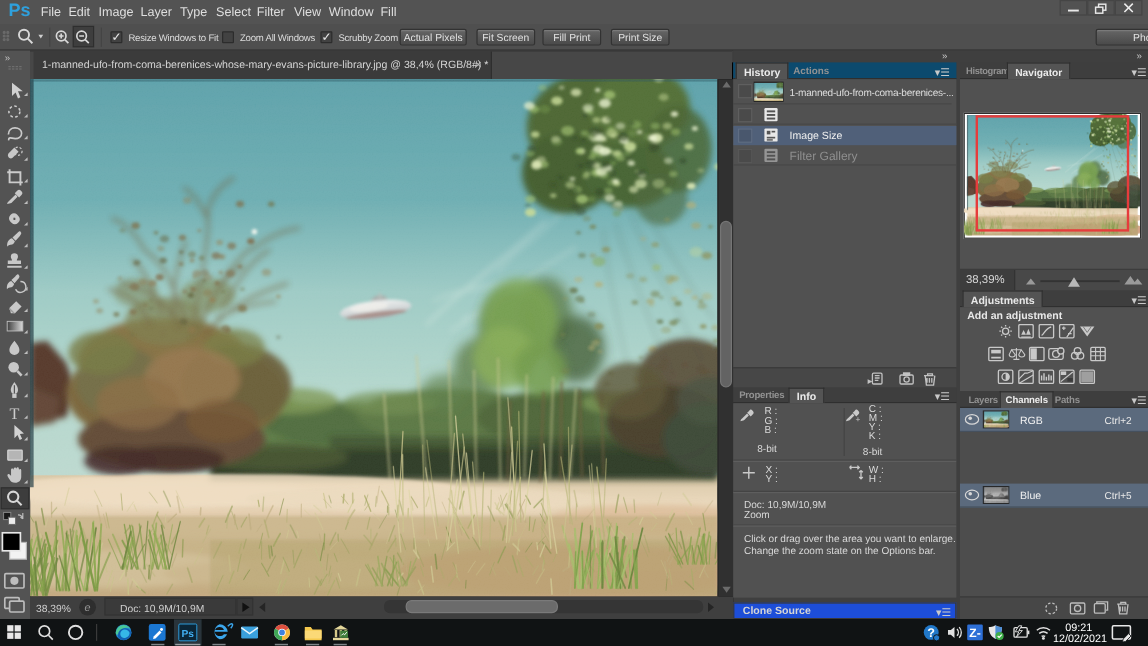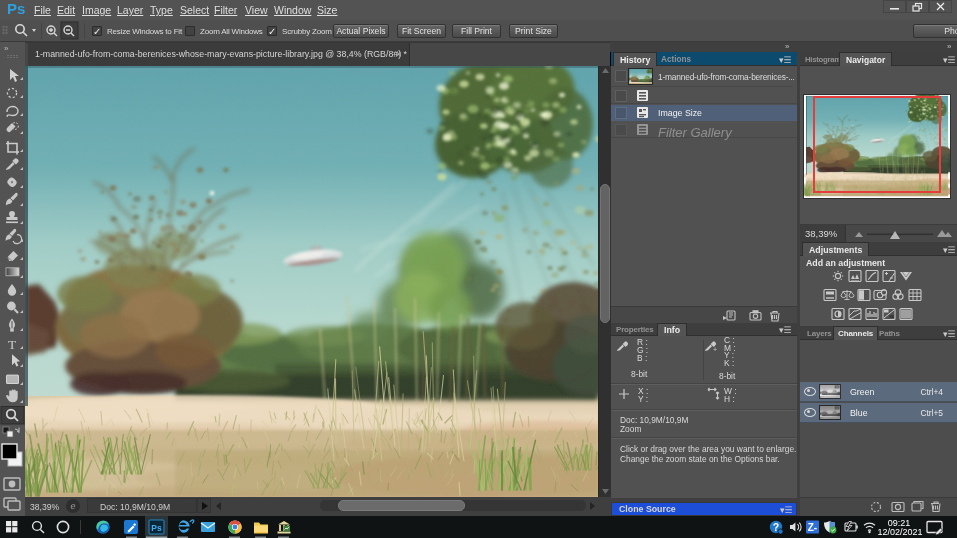--- a/index.html
+++ b/index.html
@@ -1,21 +1,21 @@
 <!DOCTYPE html>
 <html><head>
 <meta charset="utf-8">
 <style>
   * { margin:0; padding:0; box-sizing:border-box; }
   html,body { width:957px; height:538px; overflow:hidden; background:#000; }
   body { font-family:"Liberation Sans", sans-serif; position:relative; }
   .abs { position:absolute; }
   
   #menubar { left:0; top:0; width:957px; height:20px; background:#535353; color:#dfdfdf; font-size:10.5px; }
-  #menubar .mi { position:absolute; top:4px;text-decoration:underline; }
+  #menubar .mi { position:absolute; top:4px; }
   #pslogo { position:absolute; left:7px; top:0px; color:#2ea0dd; font-size:15px; font-weight:bold; letter-spacing:0px; }
   #winbtns { position:absolute; right:5px; top:0; height:14px; display:flex; }
   #winbtns .wb { width:23px; height:13px; border:1px solid #454545; background:#525252; color:#ededed; font-size:8.5px; text-align:center; line-height:12px; }
   #optbar { left:0; top:20px; width:957px; height:22px; background:#4f4f4f; border-bottom:1px solid #3a3a3a; color:#dcdcdc; font-size:9.5px; }
   .obtn { position:absolute; top:4px; height:14px; background:linear-gradient(#666666,#4a4a4a); border:1px solid #323232; border-radius:2px; color:#e2e2e2; font-size:8.6px; text-align:center; box-shadow:inset 0 1px 0 #7a7a7a; }
   .cb { position:absolute; top:6px; width:10px; height:10px; background:#424242; border:1px solid #2c2c2c; border-radius:1px; color:#e8e8e8; font-size:10px; line-height:9px; text-align:center; }
   .cblbl { position:absolute; top:7px; color:#dcdcdc; font-size:8px; letter-spacing:-0.2px; }
   
   #tabbar { left:25px; top:42px; width:585px; height:24px; background:#474747; border-top:1px solid #373737; }
   #doctab { position:absolute; left:3px; top:0px; width:382px; height:24px; background:#3b3b3b; border-right:1px solid #2e2e2e; color:#d6d6d6; font-size:8.8px; line-height:23px; padding-left:7px; white-space:nowrap; overflow:hidden; }
@@ -40,21 +40,21 @@
   <span id="pslogo">Ps</span>
   <span class="mi" style="left:34px">File</span>
   <span class="mi" style="left:57px">Edit</span>
   <span class="mi" style="left:82px">Image</span>
   <span class="mi" style="left:117px">Layer</span>
   <span class="mi" style="left:150px">Type</span>
   <span class="mi" style="left:180px">Select</span>
   <span class="mi" style="left:214px">Filter</span>
   <span class="mi" style="left:245px">View</span>
   <span class="mi" style="left:274px">Window</span>
-  <span class="mi" style="left:317px">Size</span>
+  <span class="mi" style="left:317px">Fill</span>
   <div id="winbtns">
     <div class="wb"><svg width="21" height="11">
           <rect x="6" y="7" width="9" height="1.6" fill="#e8e8e8"></rect>
         </svg></div>
     <div class="wb"><svg width="21" height="11">
           <g fill="none" stroke="#e8e8e8" stroke-width="1.2">
             <rect x="8.5" y="2.5" width="6" height="5"></rect>
             <rect x="6" y="5" width="6" height="5" fill="#525252"></rect>
           </g>
         </svg></div>
@@ -1326,21 +1326,21 @@
    </div>
 
    <div style="position:absolute;left:0;top:56px;width:186px;height:16px;border-bottom:1px solid #474747">
      <div style="position:absolute;left:4px;top:2px;width:12px;height:12px;background:#4a4a4a;border:1px solid #575757"></div>
      <svg width="13" height="13" style="position:absolute;left:25px;top:1px;opacity:0.45">
           <rect x="1" y="1" width="11" height="11" fill="#e8e8e8" rx="1"></rect>
           <rect x="3" y="3" width="7" height="1.6" fill="#555"></rect>
           <rect x="3" y="6" width="7" height="1.6" fill="#555"></rect>
           <rect x="3" y="9" width="7" height="1.6" fill="#555"></rect>
         </svg>
-     <div style="position:absolute;left:47px;top:3px;font-size:13px;color:#8f8f8f;font-style:italic">Filter Gallery</div>
+     <div style="position:absolute;left:47px;top:3px;font-size:10px;color:#8f8f8f;">Filter Gallery</div>
    </div>
  </div>
 
  <div style="position:absolute;left:0;top:264px;width:186px;height:17px;background:#474747;border-top:1px solid #3a3a3a">
    <svg width="186" height="17">
      <g stroke="#c2c2c2" fill="none" stroke-width="1.1">
        <rect x="116" y="4" width="8" height="9" rx="1"></rect>
           <path d="M118,6 h4 M118,8 h4 M118,10 h3"></path>
           <path d="M112,9 l4,2 -4,2 z" fill="#c2c2c2" stroke="none"></path>
        <rect x="139" y="5.5" width="11" height="7.5" rx="1"></rect>
@@ -1480,24 +1480,24 @@
       </svg>
  </div>
 
  <div style="position:absolute;left:189px;top:284px;width:157px;height:14px;background:#3e3e3e;border-bottom:1px solid #2f2f2f">
    <div style="position:absolute;left:2px;top:0;padding:0 5px;font-size:8px;letter-spacing:-0.2px;color:#929292;line-height:15px;font-weight:bold">Layers</div>
    <div style="position:absolute;left:33px;top:0;height:14px;background:#545454;border:1px solid #2e2e2e;border-bottom:none;padding:0 4px;font-size:8px;letter-spacing:-0.1px;color:#ececec;line-height:14px;font-weight:bold">Channels</div>
    <div style="position:absolute;left:74px;top:0;padding:0 5px;font-size:8px;letter-spacing:-0.2px;color:#929292;line-height:15px;font-weight:bold">Paths</div>
    <div class="pmenu" style="left:143px;top:3px">▾☰</div>
  </div>
  <div id="chcontent" style="position:absolute;left:189px;top:298px;width:157px;height:157px;background:#4d4d4d">
-   <div class="chrow" style="top:42px">
-        <span class="chname">Green</span>
-        <span class="chkey">Ctrl+4</span>
-     <svg class="chthumb" width="22" height="15" viewBox="0 0 573 431" preserveAspectRatio="none" style="filter:grayscale(1) brightness(1.1)">
+   <div class="chrow" style="top:0px">
+        <span class="chname">RGB</span>
+        <span class="chkey">Ctrl+2</span>
+     <svg class="chthumb" width="22" height="15" viewBox="0 0 573 431" preserveAspectRatio="none">
           <use href="#photoall"></use>
         </svg>
       </div>
    <div class="chrow" style="top:63px">
         <span class="chname">Blue</span>
         <span class="chkey">Ctrl+5</span>
      <svg class="chthumb" width="22" height="15" viewBox="0 0 573 431" preserveAspectRatio="none" style="filter:grayscale(1) brightness(0.9)">
           <use href="#photoall"></use>
         </svg>
       </div>

